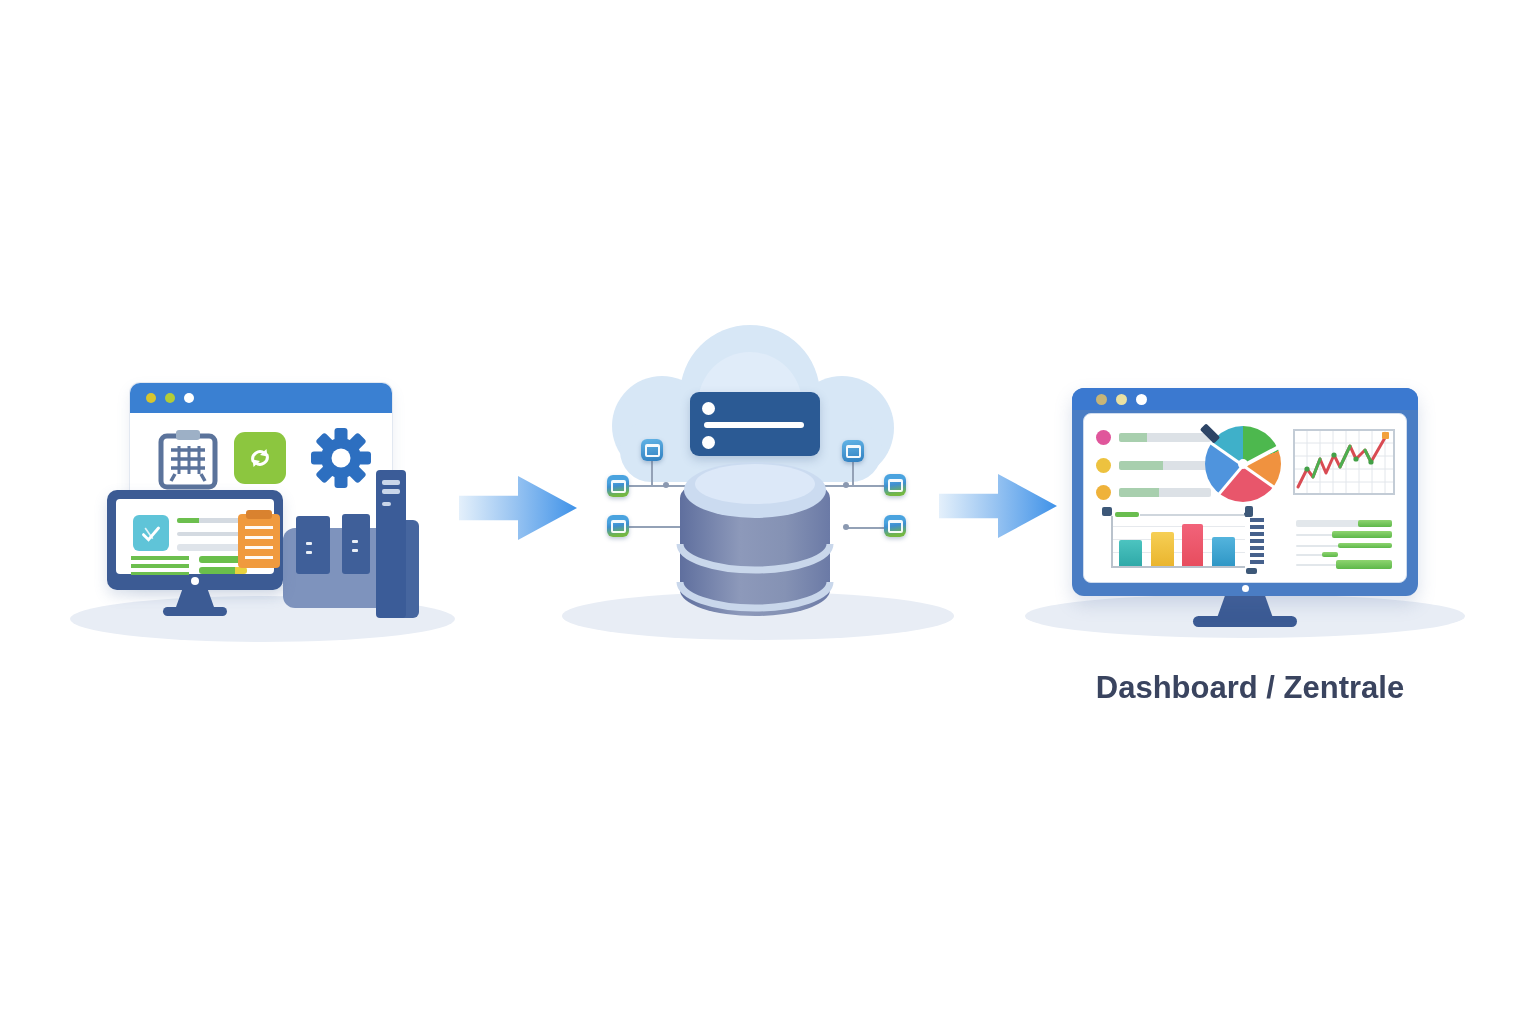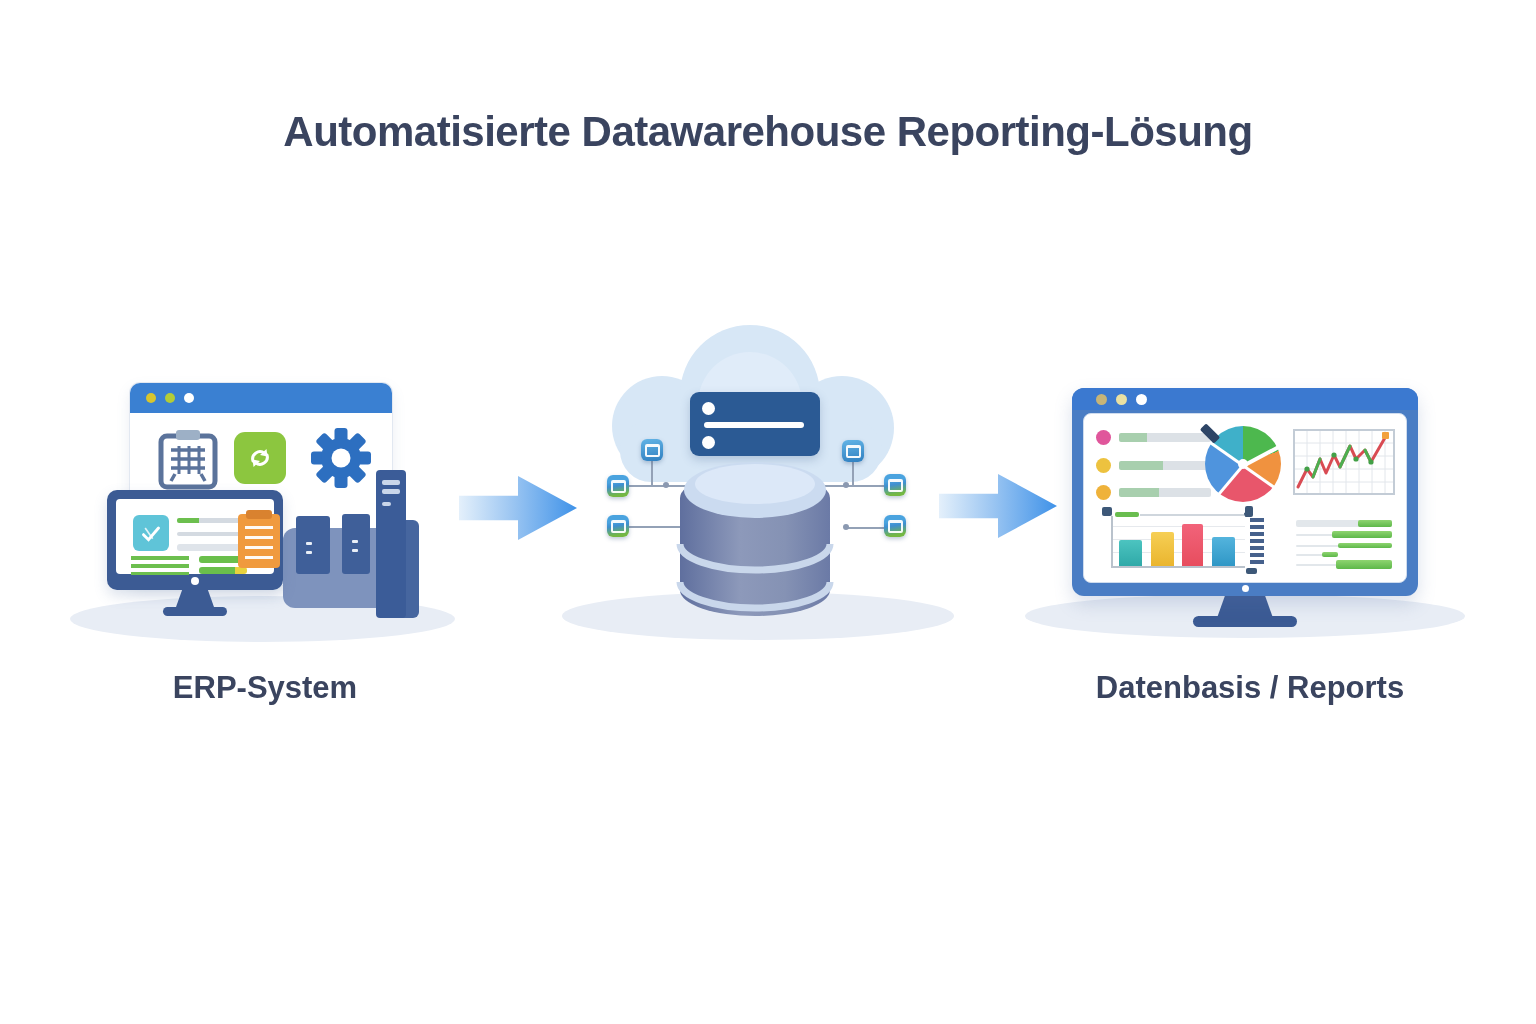--- a/index.html
+++ b/index.html
@@ -198,21 +198,20 @@
   #g4t { left:0;  top:36px; width:28px; height:2px; }
   #g4g { left:26px; top:34px; width:16px; height:5px; }
   #g5t { left:0;  top:46px; width:42px; height:2px; }
   #g5g { left:40px; top:42px; width:56px; height:9px; }
 </style>
 </head>
 <body>
 
 <div class="canvas">
 
-  <div class="title">Automatisierte Datawarehouse Reporting-Lösung</div>
 
   <div id="erp">
     <div id="erp-shadow" class="shadow"></div>
 
     <div class="browser abs">
       <div class="browser-bar">
         <span class="wdot wdot-y"></span>
         <span class="wdot wdot-g"></span>
         <span class="wdot wdot-w"></span>
       </div>
@@ -418,16 +417,15 @@
           <div id="g4t" class="g-track"></div>
           <div id="g4g" class="g-bar"></div>
           <div id="g5t" class="g-track"></div>
           <div id="g5g" class="g-bar"></div>
         </div>
       </div>
       <div class="m2-dot"></div>
     </div>
   </div>
 
-  <div id="label-erp" class="step-label">ERP-System</div>
-  <div id="label-dash" class="step-label">Datenbasis / Reports</div>
+  <div id="label-dash" class="step-label">Dashboard / Zentrale</div>
 
 </div>
 
 </body></html>

